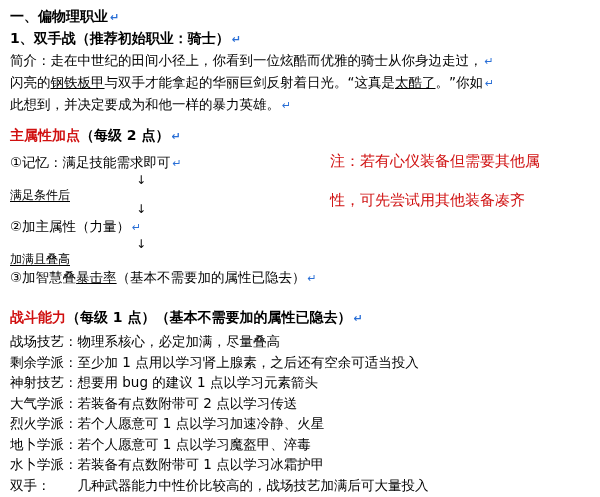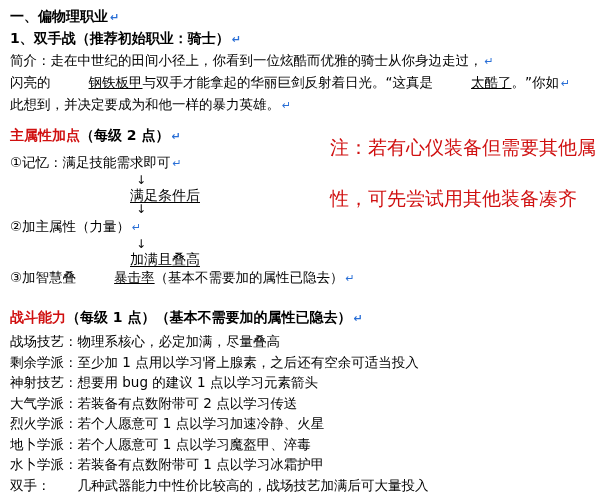--- a/index.html
+++ b/index.html
@@ -37,52 +37,51 @@
     font-size: 14px;
     line-height: 21px;
   }
   .redbold {
     color: #d01010;
     font-weight: bold;
     margin-top: 28px;
   }
   .ul {
     text-decoration: underline;
-    padding-left: 38px;
   }
   .pilcrow {
     color: #2a6fd6;
     font-size: 11px;
     vertical-align: baseline;
     margin-left: 2px;
   }
   .arrow-down {
     display: block;
     margin-left: 126px;
     color: #000;
     font-size: 12px;
     line-height: 13px;
     height: 13px;
   }
   .cond {
     display: block;
-    margin-left: 120px;
-    font-size: 14px;
+    font-size: 12px;
     line-height: 16px;
   }
   .note {
     position: absolute;
     left: 330px;
-    font-size: 19px;
+    font-size: 15px;
     line-height: 28px;
     color: #d01010;
     white-space: nowrap;
+    margin-top: 14px;
   }
   .note-1 { top: 133px; }
-  .note-2 { top: 184px; }
+  .note-2 { top: 172px; }
   .skill-table {
     border-collapse: collapse;
     margin-top: 2px;
   }
   .skill-table td {
     font-size: 13.5px;
     line-height: 20.5px;
     padding: 0;
     vertical-align: top;
     white-space: nowrap;

